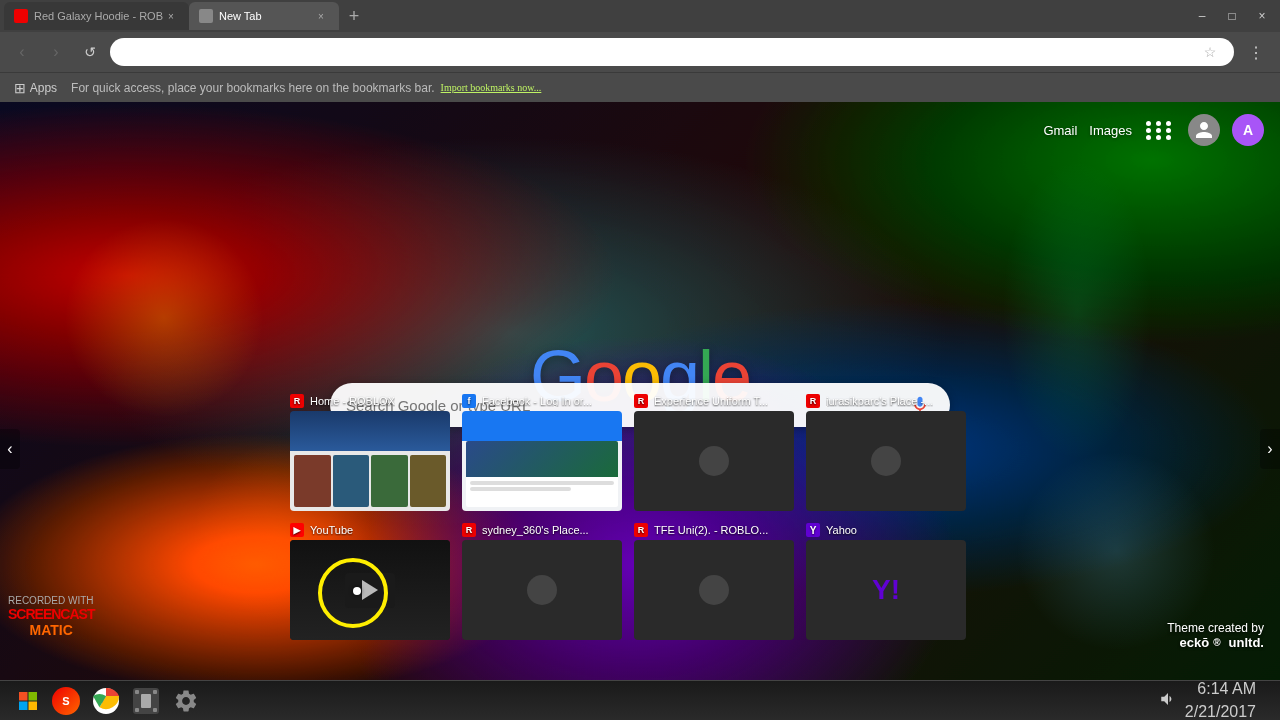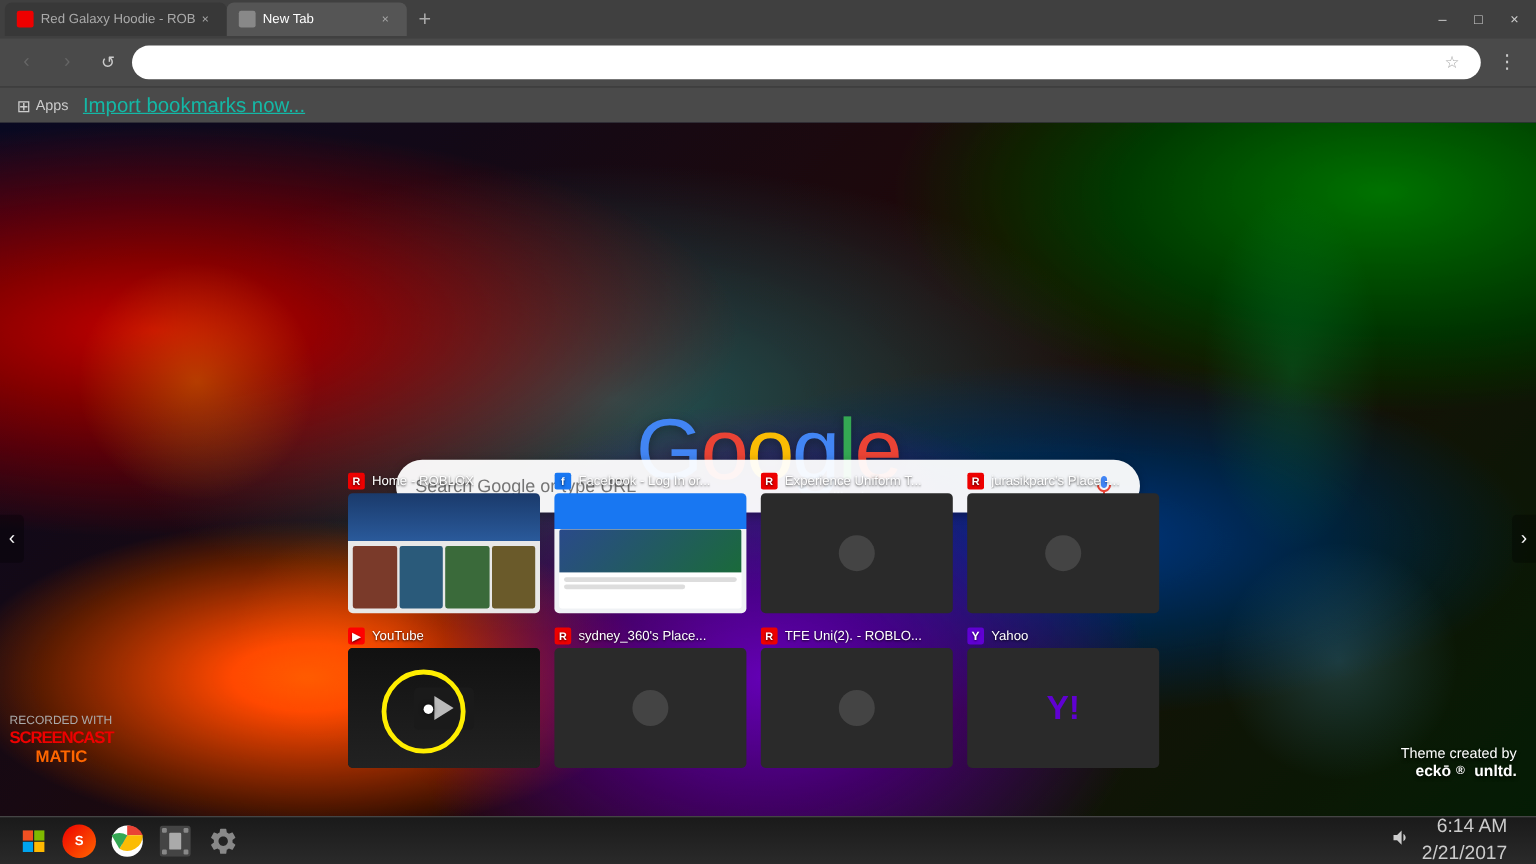--- a/index.html
+++ b/index.html
@@ -68,21 +68,21 @@
       display: flex;
       align-items: center;
       padding: 0 8px;
       font-size: 12px;
       color: #ccc;
       flex-shrink: 0;
       border-top: 1px solid #3a3a3a;
     }
     .apps-btn { display: flex; align-items: center; gap: 4px; cursor: pointer; padding: 2px 6px; border-radius: 3px; }
     .bookmarks-msg { color: #bbb; font-size: 12px; margin-left: 8px; }
-    .import-link { color: #14b8a6; font-size: 17px; cursor: pointer; text-decoration: underline; }
+    .import-link { color: #bef264; font-size: 10px; cursor: pointer; text-decoration: underline; font-family: Liberation Serif, serif; }
 
     
     .main-content {
       flex: 1;
       position: relative;
       overflow: hidden;
     }
 
     
     .background {
@@ -427,33 +427,57 @@
       <div class="star-btn">☆</div>
     </div>
     <div style="width:32px;height:32px;display:flex;align-items:center;justify-content:center;cursor:pointer;border-radius:4px;color:#ccc;">⋮</div>
   </div>
 
   <div class="bookmarks-bar">
     <div class="apps-btn">
       <span style="font-size:14px;">⊞</span>
       <span>Apps</span>
     </div>
+    <span class="bookmarks-msg">For quick access, place your bookmarks here on the bookmarks bar.</span>
     <span style="width:6px;"> </span>
     <span class="import-link">Import bookmarks now...</span>
   </div>
 
   <div class="main-content">
     <div class="background">
       <div class="bg-img"></div>
       <div class="graffiti-1"></div>
       <div class="graffiti-2"></div>
       <div class="graffiti-3"></div>
       <div class="graffiti-4"></div>
     </div>
 
+    <div class="header-links">
+      <a class="header-link">Gmail</a>
+      <a class="header-link">Images</a>
+      <div class="apps-icon">
+        <div class="apps-dots">
+          <div class="apps-dot"></div>
+            <div class="apps-dot"></div>
+            <div class="apps-dot"></div>
+          <div class="apps-dot"></div>
+            <div class="apps-dot"></div>
+            <div class="apps-dot"></div>
+          <div class="apps-dot"></div>
+            <div class="apps-dot"></div>
+            <div class="apps-dot"></div>
+        </div>
+      </div>
+      <div class="account-circle">
+        <svg viewBox="0 0 24 24">
+            <path d="M12 12c2.7 0 4.8-2.1 4.8-4.8S14.7 2.4 12 2.4 7.2 4.5 7.2 7.2 9.3 12 12 12zm0 2.4c-3.2 0-9.6 1.6-9.6 4.8v2.4h19.2v-2.4c0-3.2-6.4-4.8-9.6-4.8z"></path>
+          </svg>
+      </div>
+      <div class="avatar">A</div>
+    </div>
 
     <div class="google-logo-area">
       <div class="google-logo">
         <span class="g-blue">G</span><span class="g-red">o</span><span class="g-yellow">o</span><span class="g-blue2">g</span><span class="g-green">l</span><span class="g-red2">e</span>
       </div>
       <div class="google-sub">Philippines</div>
     </div>
 
     <div class="search-container">
       <div class="search-bar">

